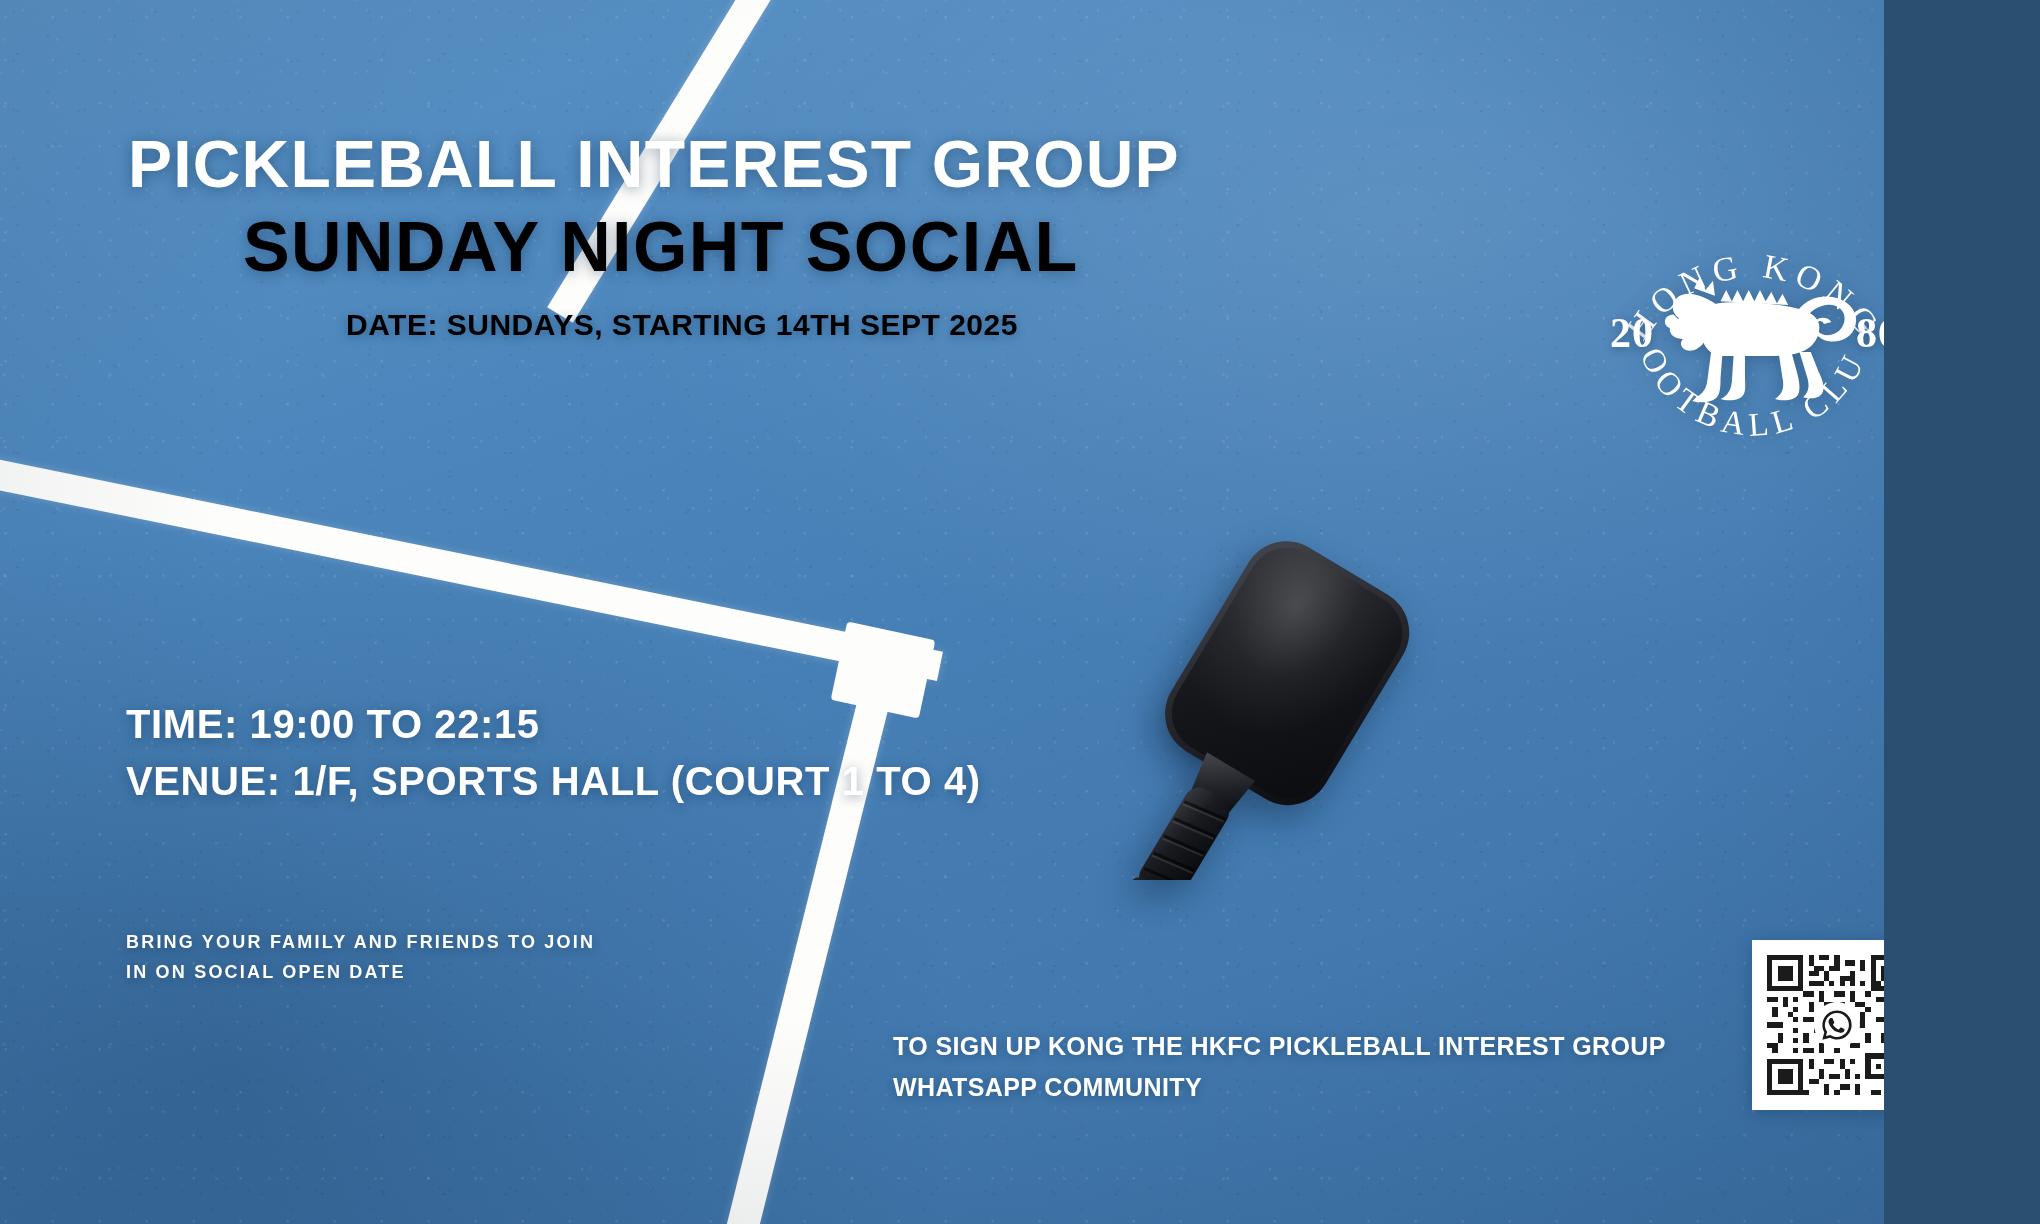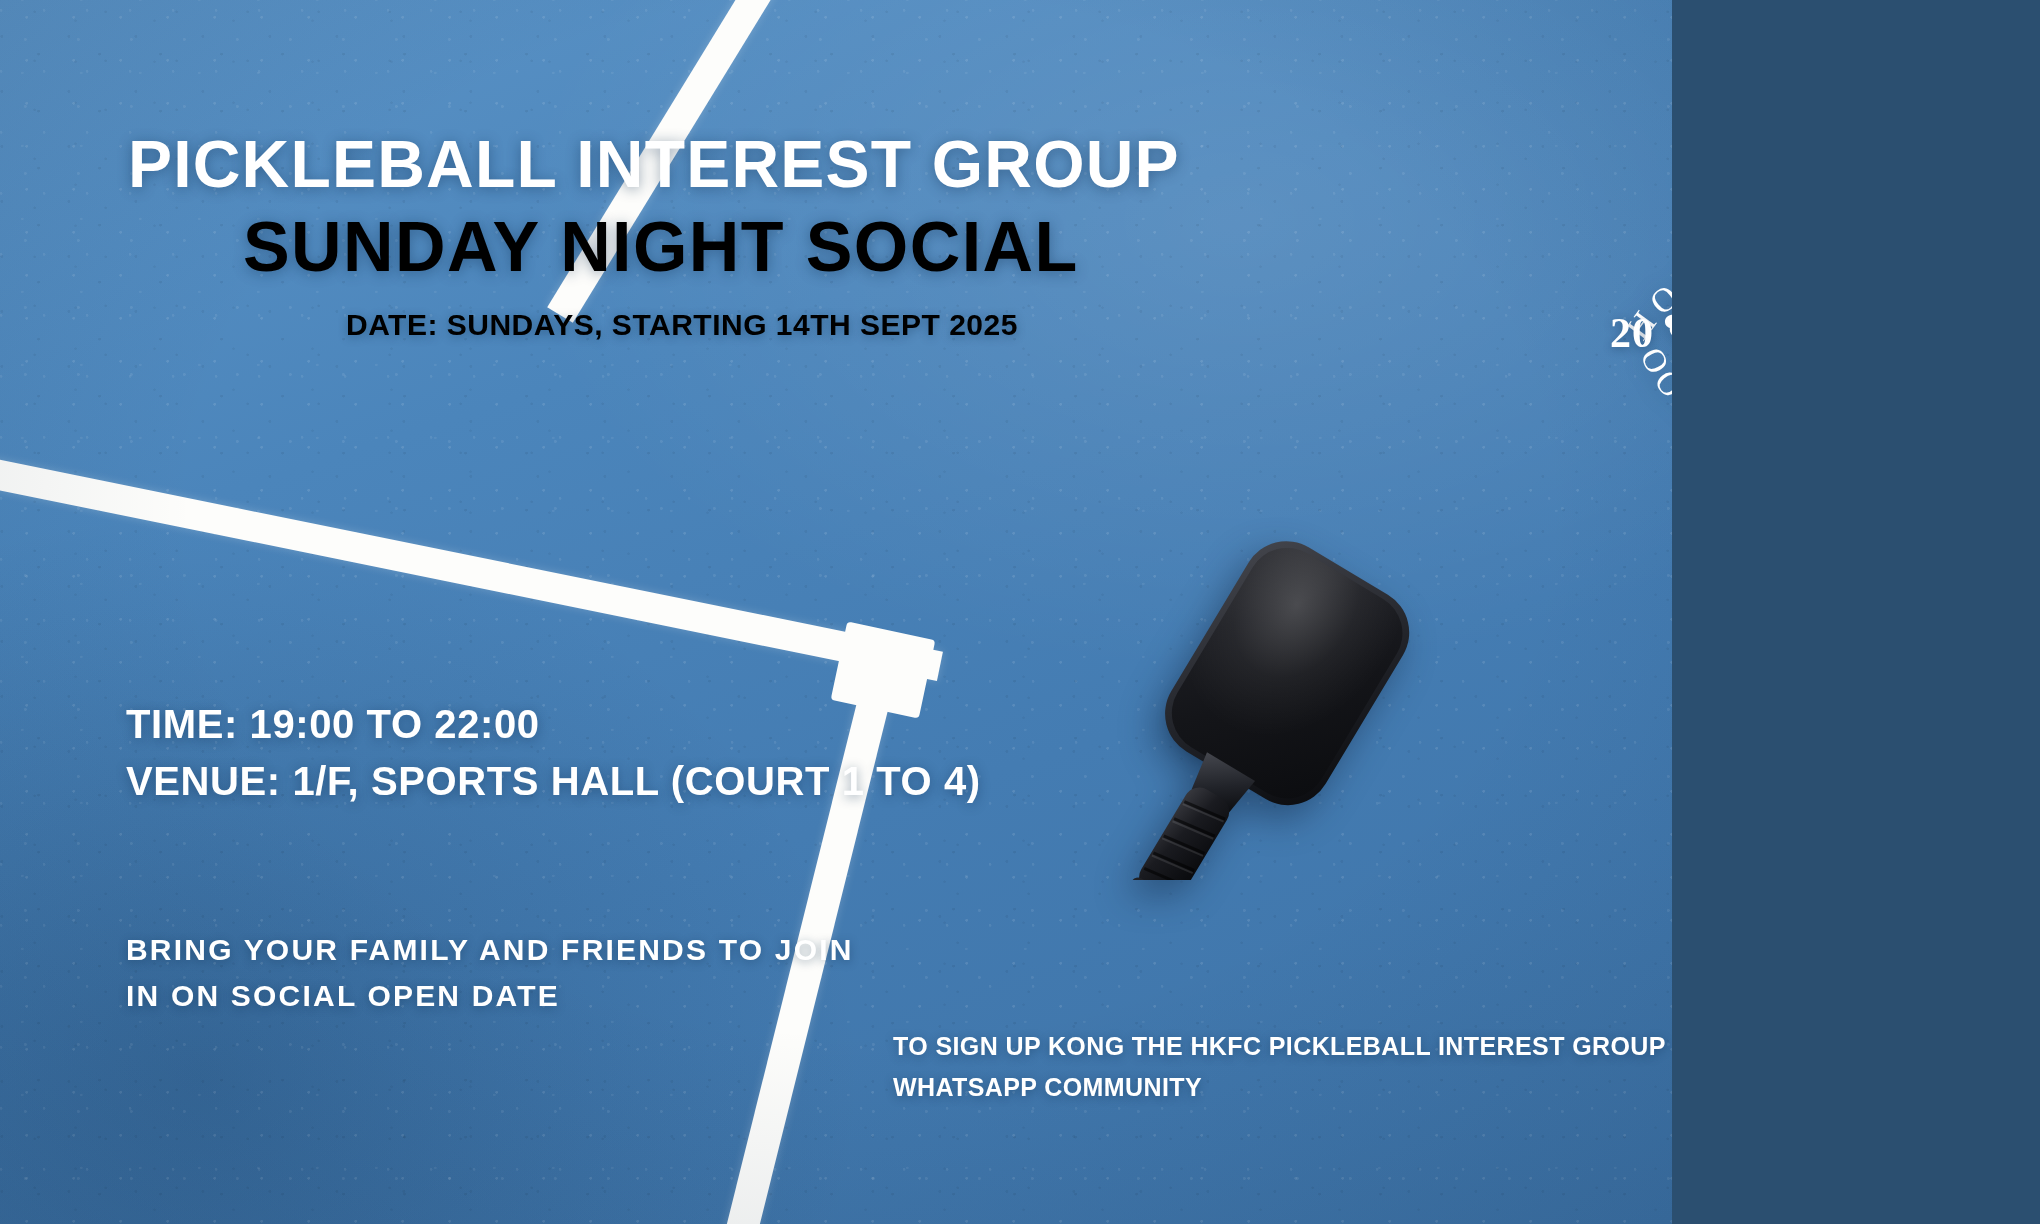--- a/index.html
+++ b/index.html
@@ -5,21 +5,21 @@
 <style>
   html, body {
     margin: 0;
     padding: 0;
     background: #2b4f70;
   }
   * { box-sizing: border-box; }
 
   .poster {
     position: relative;
-    width: 1672px;
+    width: 1884px;
     height: 1224px;
     overflow: hidden;
     font-family: "Liberation Sans", sans-serif;
     background: #4a83ba;
   }
 
   
   .court-bg {
     position: absolute;
     inset: 0;
@@ -131,21 +131,21 @@
     font-weight: 700;
     letter-spacing: .6px;
     line-height: 1.22;
     text-shadow: 0 2px 12px rgba(12,44,78,.42);
   }
 
   .invite-block { position: absolute; left: 126px; top: 930px; }
   .invite-line {
     margin: 0 16px 6px 0;
     color: #ffffff;
-    font-size: 30px;
+    font-size: 18px;
     font-weight: 700;
     letter-spacing: 2.2px;
     line-height: 1.34;
     text-shadow: 0 2px 10px rgba(12,44,78,.40);
   }
 
   .signup-block { position: absolute; left: 893px; top: 1030px; }
   .signup-line {
     margin: 0 0 8px 0;
     color: #ffffff;
@@ -250,21 +250,21 @@
 
   <div class="court-vignette"></div>
 
   <div class="headline-block">
     <h1 class="headline">PICKLEBALL INTEREST GROUP</h1>
     <h2 class="headline-accent">SUNDAY NIGHT SOCIAL</h2>
     <p class="date-line">DATE: SUNDAYS, STARTING 14TH SEPT 2025</p>
   </div>
 
   <div class="details-block">
-    <p class="details-line">TIME: 19:00 TO 22:00</p>
+    <p class="details-line">TIME: 19:00 TO 22:15</p>
     <p class="details-line">VENUE: 1/F, SPORTS HALL (COURT 1 TO 4)</p>
   </div>
 
   <div class="invite-block">
     <p class="invite-line">BRING YOUR FAMILY AND FRIENDS TO JOIN</p>
     <p class="invite-line">IN ON SOCIAL OPEN DATE</p>
   </div>
 
   <div class="signup-block">
     <p class="signup-line">TO SIGN UP KONG THE HKFC PICKLEBALL INTEREST GROUP</p>

